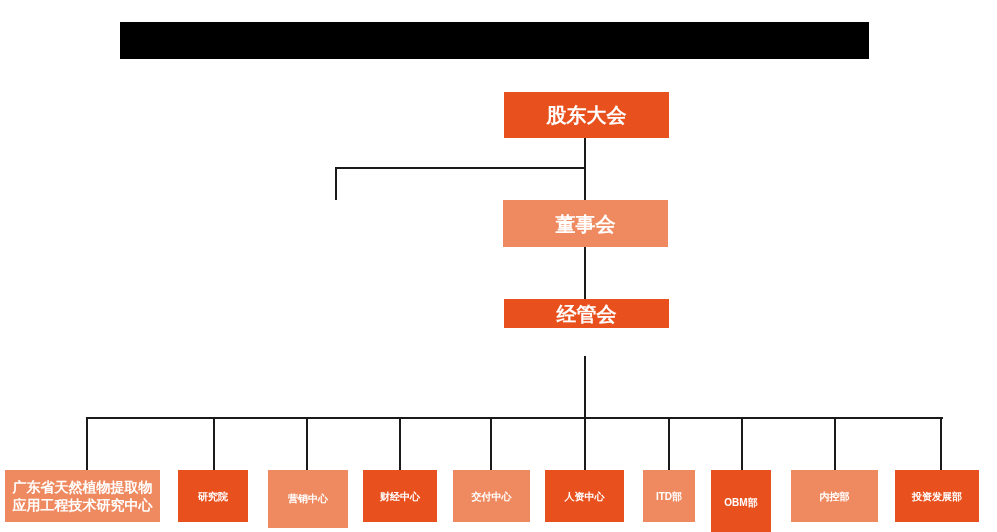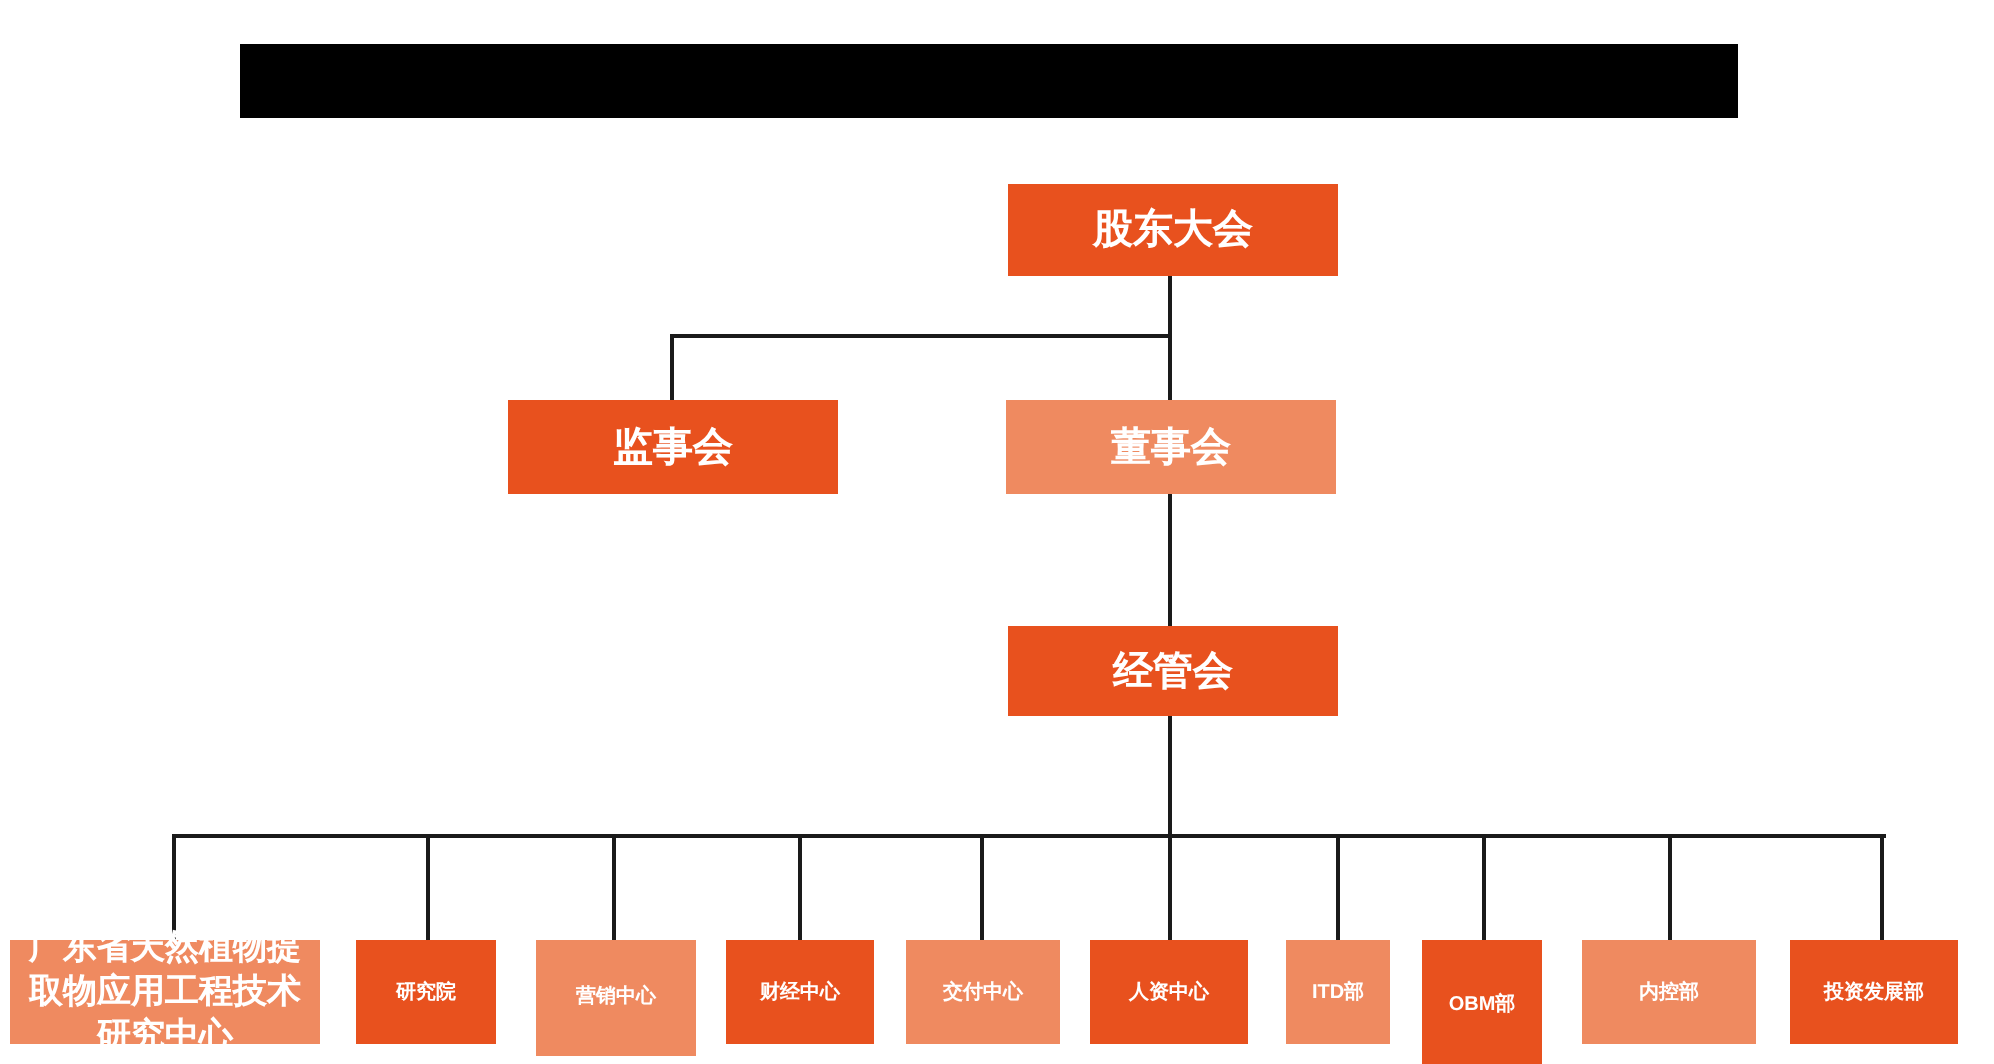--- a/index.html
+++ b/index.html
@@ -27,21 +27,21 @@
     text-align: center;
     color: var(--node_text, #ffffff);
     font-weight: bold;
     font-size: 20px;
     line-height: 1.3;
     box-sizing: border-box;
   }
   .node[data-tone="dark"]  { background: var(--primary, #E8511E); }
   .node[data-tone="light"] { background: var(--secondary, #EF8A60); }
   .node.dept { font-size: 10px; }
-  .node.dept-wide { font-size: 17px; padding: 0 2px; }
+  .node.dept-wide { font-size: 14px; padding: 0 2px; }
   .line {
     position: absolute;
     background: var(--line, #1a1a1a);
   }
 </style>
 </head>
 <body>
 
 <div class="canvas">
 
@@ -61,28 +61,25 @@
   <div class="line" style="left:584px; top:417px; width:2px; height:53px;"></div>
   <div class="line" style="left:668px; top:417px; width:2px; height:53px;"></div>
   <div class="line" style="left:741px; top:417px; width:2px; height:53px;"></div>
   <div class="line" style="left:834px; top:417px; width:2px; height:53px;"></div>
   <div class="line" style="left:940px; top:417px; width:2px; height:53px;"></div>
 
   <div class="node" style="left:504px; top:92px; width:165px; height:46px;" data-tone="dark">
     <span>股东大会</span>
   </div>
 
-  <div class="node" style="left:254px; top:200px; width:165px; height:47px;" data-tone="dark">
-    <span>监事会</span>
-  </div>
   <div class="node" style="left:503px; top:200px; width:165px; height:47px;" data-tone="light">
     <span>董事会</span>
   </div>
 
-  <div class="node" style="left:504px; top:313px; width:165px; height:45px;" data-tone="dark">
+  <div class="node" style="left:504px; top:299px; width:165px; height:29px;" data-tone="dark">
     <span>经管会</span>
   </div>
 
   <div class="node dept dept-wide" style="left:5px; top:470px; width:155px; height:52px;" data-tone="light">
     <span>广东省天然植物提取物应用工程技术研究中心</span>
   </div>
   <div class="node dept" style="left:178px; top:470px; width:70px; height:52px;" data-tone="dark">
     <span>研究院</span>
   </div>
   <div class="node dept" style="left:268px; top:470px; width:80px; height:58px;font-family:Liberation Mono, monospace;" data-tone="light">

